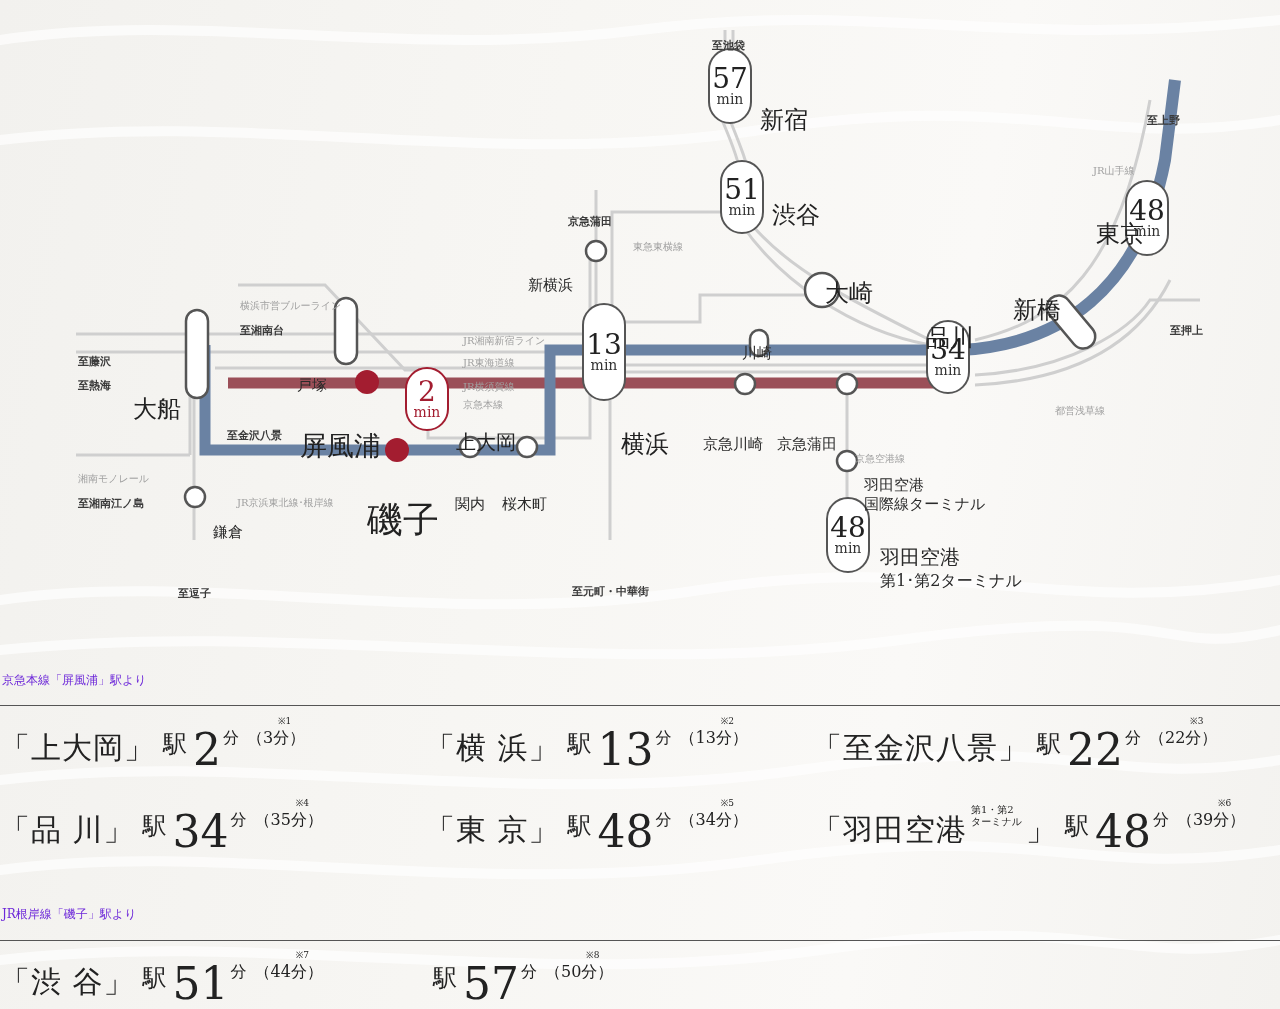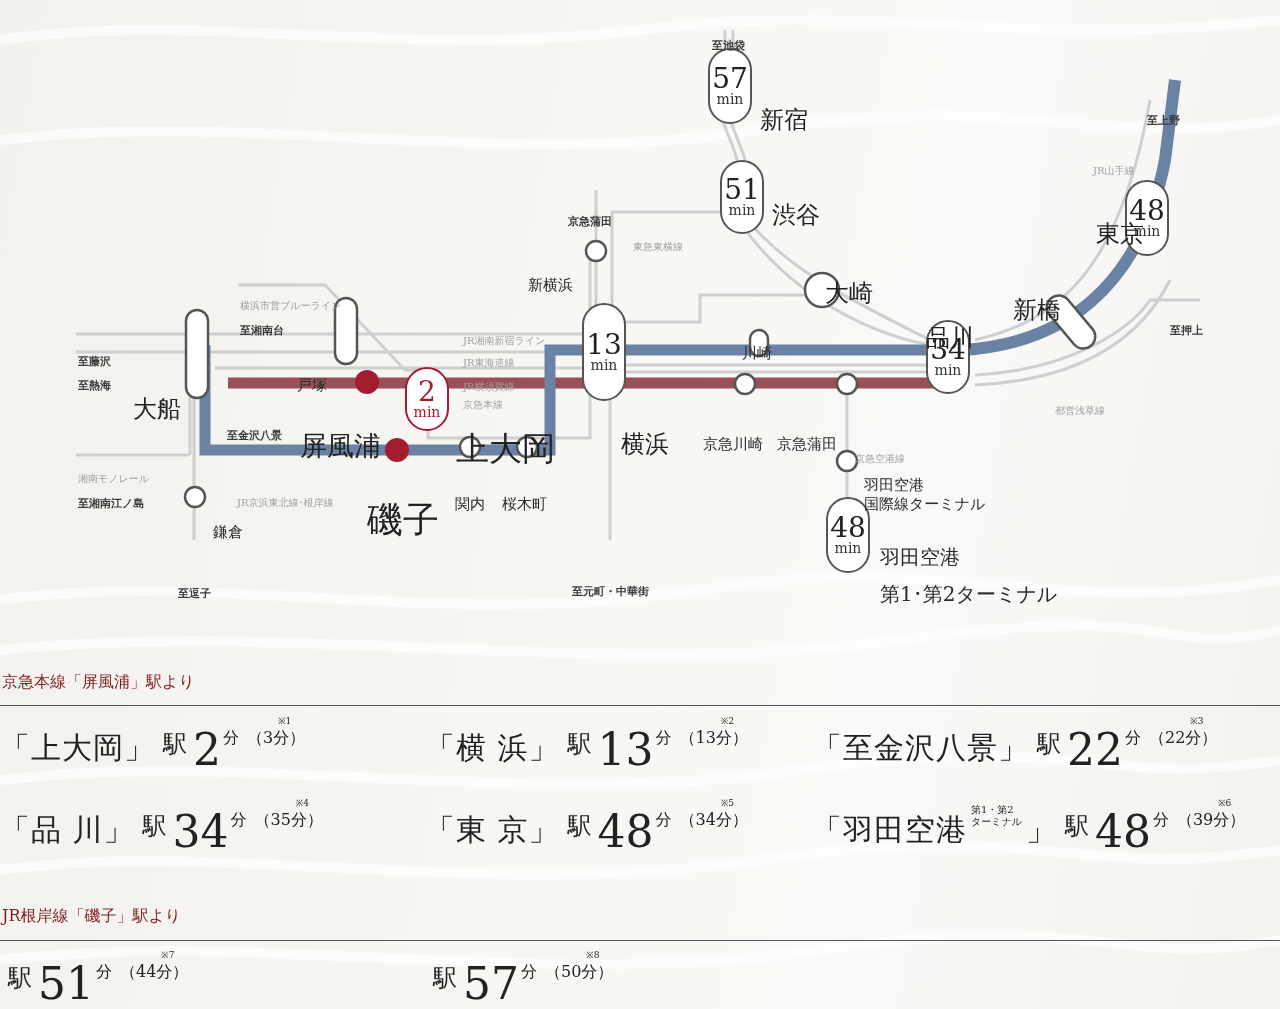--- a/index.html
+++ b/index.html
@@ -20,21 +20,21 @@
   .pill {
     position:absolute; box-sizing:border-box; background:#fff;
     border:2.5px solid #555; border-radius:22px;
     display:flex; flex-direction:column; align-items:center; justify-content:center;
   }
   .pill .n { font-size:28px; line-height:26px; color:#222; }
   .pill .m { font-size:14px; line-height:14px; color:#333; }
   .pill.red { border-color:#a31d30; }
   .pill.red .n, .pill.red .m { color:#a31d30; }
 
-  .sect-title { position:absolute; font-size:16px; color:#7f1d1d; }
+  .sect-title { position:absolute; font-size:12px; color:#6d28d9; }
   .rule { position:absolute; left:0; width:1280px; height:1px; background:#555; }
   .row { position:absolute; display:flex; align-items:flex-start; white-space:nowrap; color:#222; }
   .row .name { font-size:30px; letter-spacing:1px; }
   .row .eki { font-size:24px; margin-left:8px; }
   .row .mins { font-size:44px; margin-left:6px; line-height:1; }
   .row .fun { font-size:16px; margin-left:2px; }
   .row .alt { font-size:16px; margin-left:8px; position:relative; }
   .row .note { position:absolute; right:14px; top:-14px; font-size:9px; }
   .sub2 { display:inline-block; font-size:10px; line-height:12px; vertical-align:middle; margin:0 4px; position:relative; top:-6px; }
 </style>
@@ -166,24 +166,24 @@
   <span class="lbl big" style="left:825px;top:245px">大崎</span>
   <span class="lbl big" style="left:926px;top:290px">品川</span>
   <span class="lbl big" style="left:1013px;top:262px">新橋</span>
   <span class="lbl big" style="left:1096px;top:186px">東京</span>
   <span class="lbl stm" style="left:742px;top:310px">川崎</span>
   <span class="lbl stm" style="left:703px;top:401px">京急川崎</span>
   <span class="lbl stm" style="left:777px;top:401px">京急蒲田</span>
   <span class="lbl stm" style="left:864px;top:442px">羽田空港</span>
   <span class="lbl stm" style="left:864px;top:461px">国際線ターミナル</span>
   <span class="lbl st" style="left:880px;top:511px;font-size:20px">羽田空港</span>
-  <span class="lbl st" style="left:880px;top:548px;font-size:20px">第1･第2ターミナル</span>
+  <span class="lbl st" style="left:880px;top:537px;font-size:16px">第1･第2ターミナル</span>
   <span class="lbl stm" style="left:528px;top:242px">新横浜</span>
   <span class="lbl big" style="left:621px;top:396px">横浜</span>
-  <span class="lbl big" style="left:456px;top:396px;font-size:33px">上大岡</span>
+  <span class="lbl big" style="left:456px;top:396px;font-size:20px">上大岡</span>
   <span class="lbl big" style="left:300px;top:396px;font-size:27px">屏風浦</span>
   <span class="lbl big" style="left:367px;top:466px;font-size:36px">磯子</span>
   <span class="lbl stm" style="left:455px;top:461px">関内</span>
   <span class="lbl stm" style="left:502px;top:461px">桜木町</span>
   <span class="lbl stm" style="left:297px;top:342px">戸塚</span>
   <span class="lbl big" style="left:133px;top:361px">大船</span>
   <span class="lbl stm" style="left:213px;top:489px">鎌倉</span>
 </div>
 
 <div class="sect-title" style="left:2px;top:672px">京急本線「屏風浦」駅より</div>
@@ -232,20 +232,21 @@
   <span class="eki">駅</span>
   <span class="mins">48</span>
   <span class="fun">分</span>
   <span class="alt"><span>（39分）</span><span class="note">※6</span></span>
 </div>
 
 <div class="sect-title" style="left:2px;top:906px">JR根岸線「磯子」駅より</div>
 <div class="rule" style="top:940px"></div>
 
 <div class="row" style="left:0;top:962px">
+  <span class="name">「渋 谷」</span>
   <span class="eki">駅</span>
   <span class="mins">51</span>
   <span class="fun">分</span>
   <span class="alt"><span>（44分）</span><span class="note">※7</span></span>
 </div>
 <div class="row" style="left:425px;top:962px">
   <span class="eki">駅</span>
   <span class="mins">57</span>
   <span class="fun">分</span>
   <span class="alt"><span>（50分）</span><span class="note">※8</span></span>

